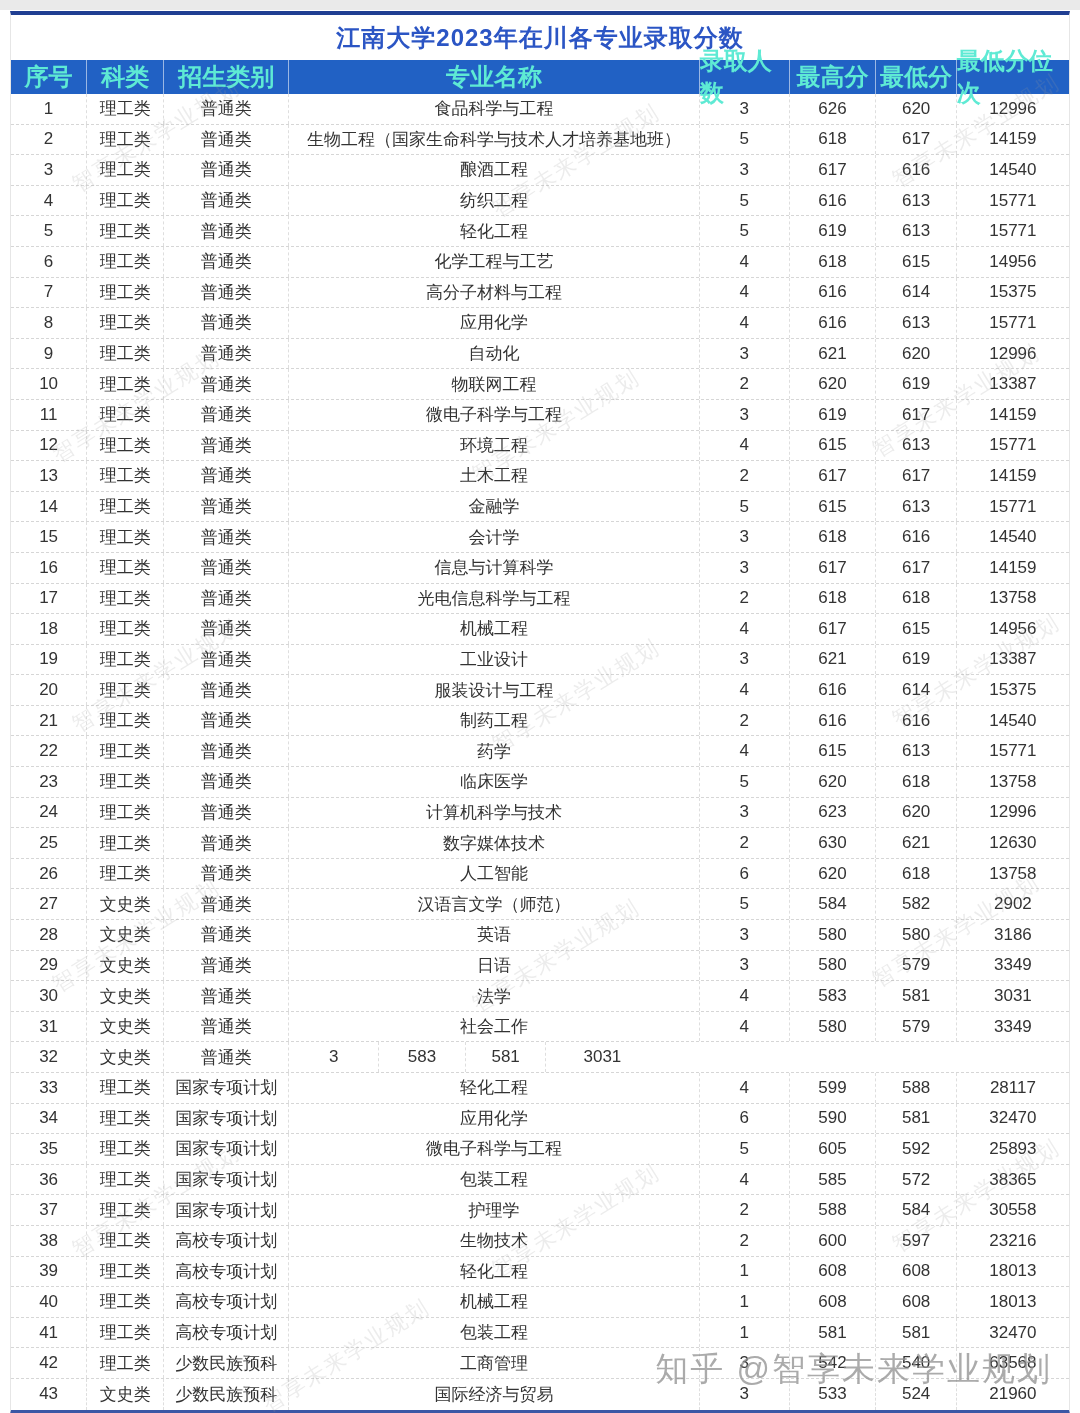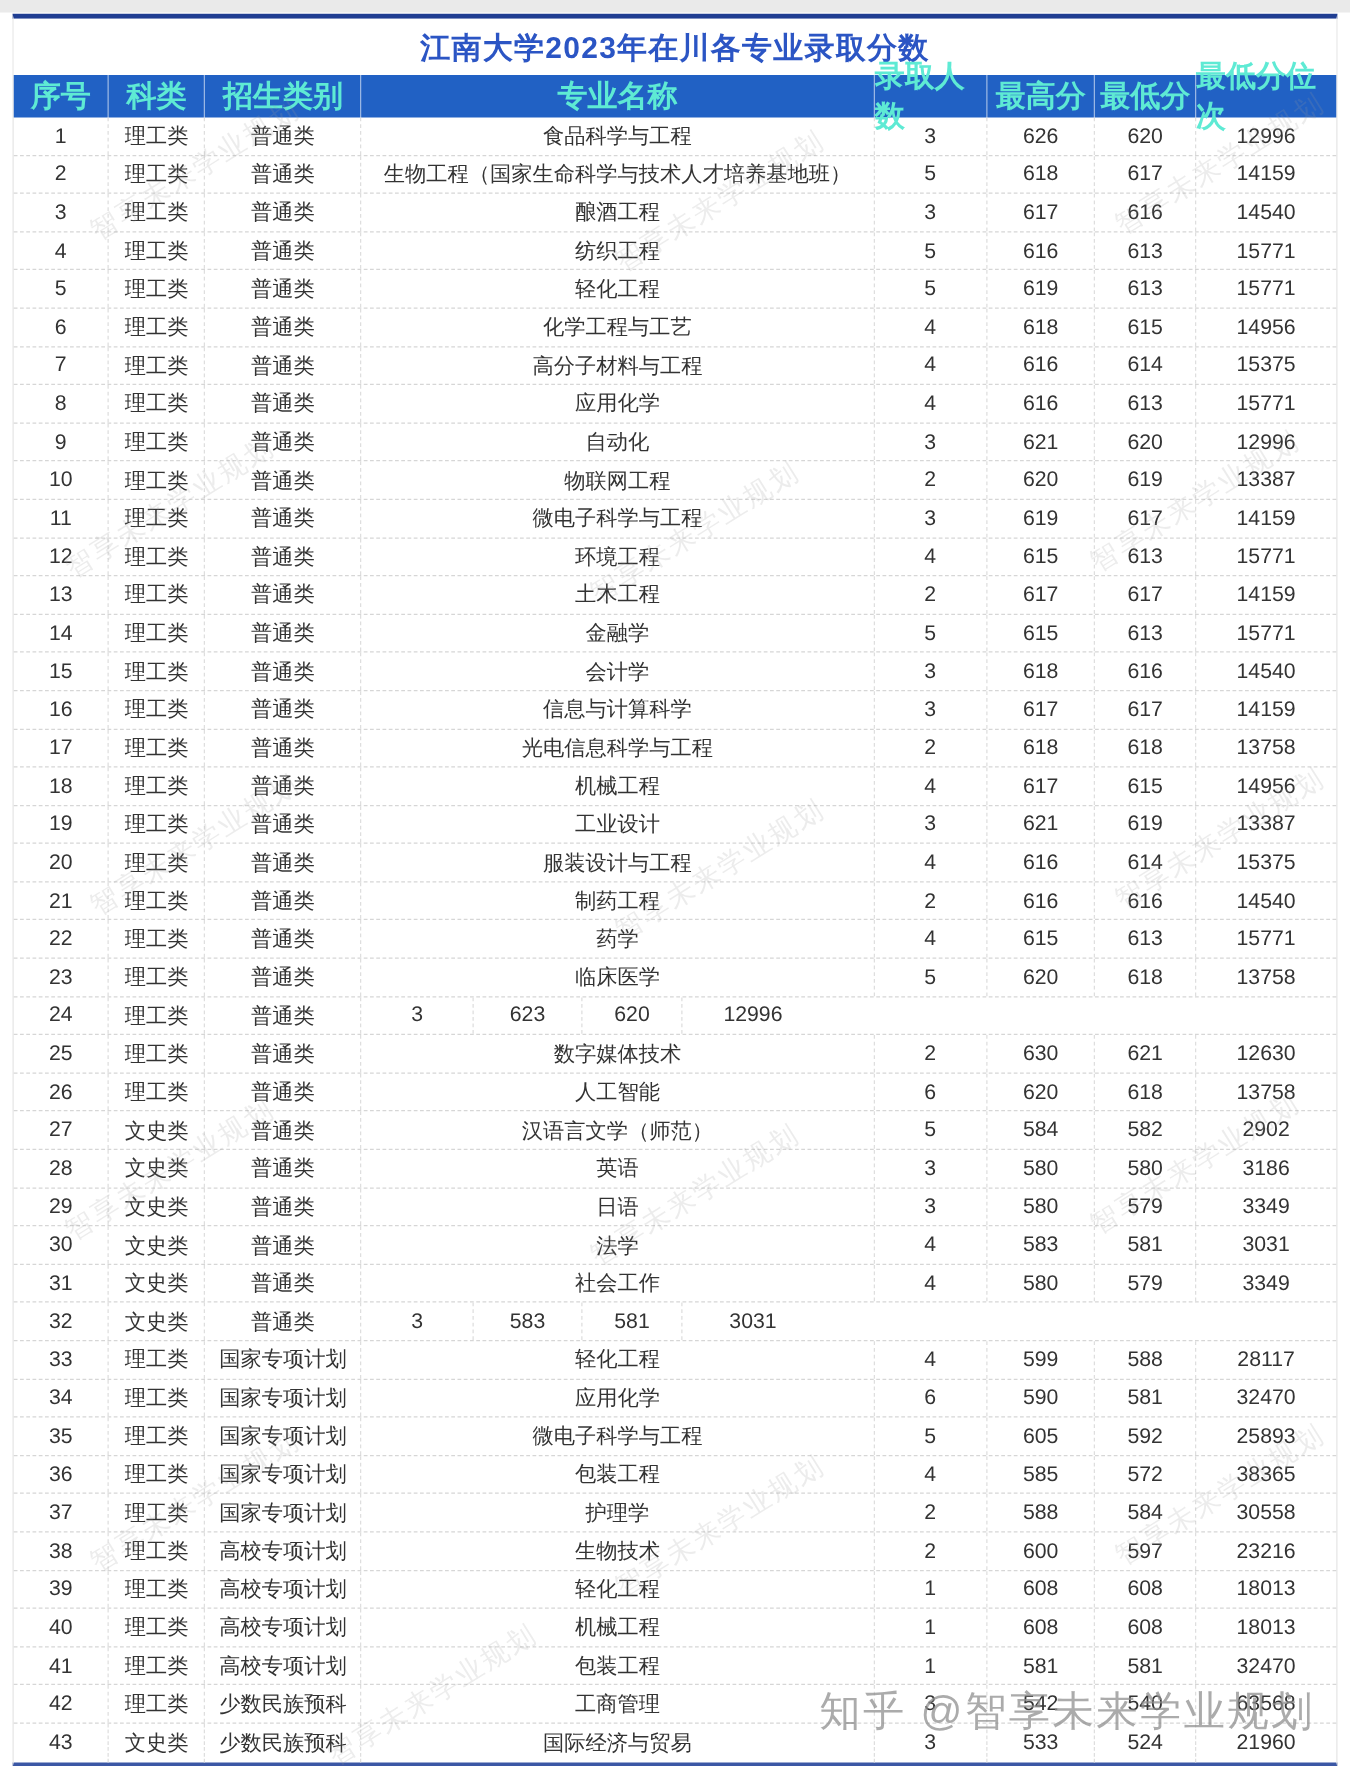--- a/index.html
+++ b/index.html
@@ -377,20 +377,21 @@
           <div class="td c3">临床医学</div>
           <div class="td c4">5</div>
           <div class="td c5">620</div>
           <div class="td c6">618</div>
           <div class="td c7">13758</div>
         </div>
         <div class="tr">
           <div class="td c0">24</div>
           <div class="td c1">理工类</div>
           <div class="td c2">普通类</div>
+          <div class="td c3">计算机科学与技术</div>
           <div class="td c4">3</div>
           <div class="td c5">623</div>
           <div class="td c6">620</div>
           <div class="td c7">12996</div>
         </div>
         <div class="tr">
           <div class="td c0">25</div>
           <div class="td c1">理工类</div>
           <div class="td c2">普通类</div>
           <div class="td c3">数字媒体技术</div>

